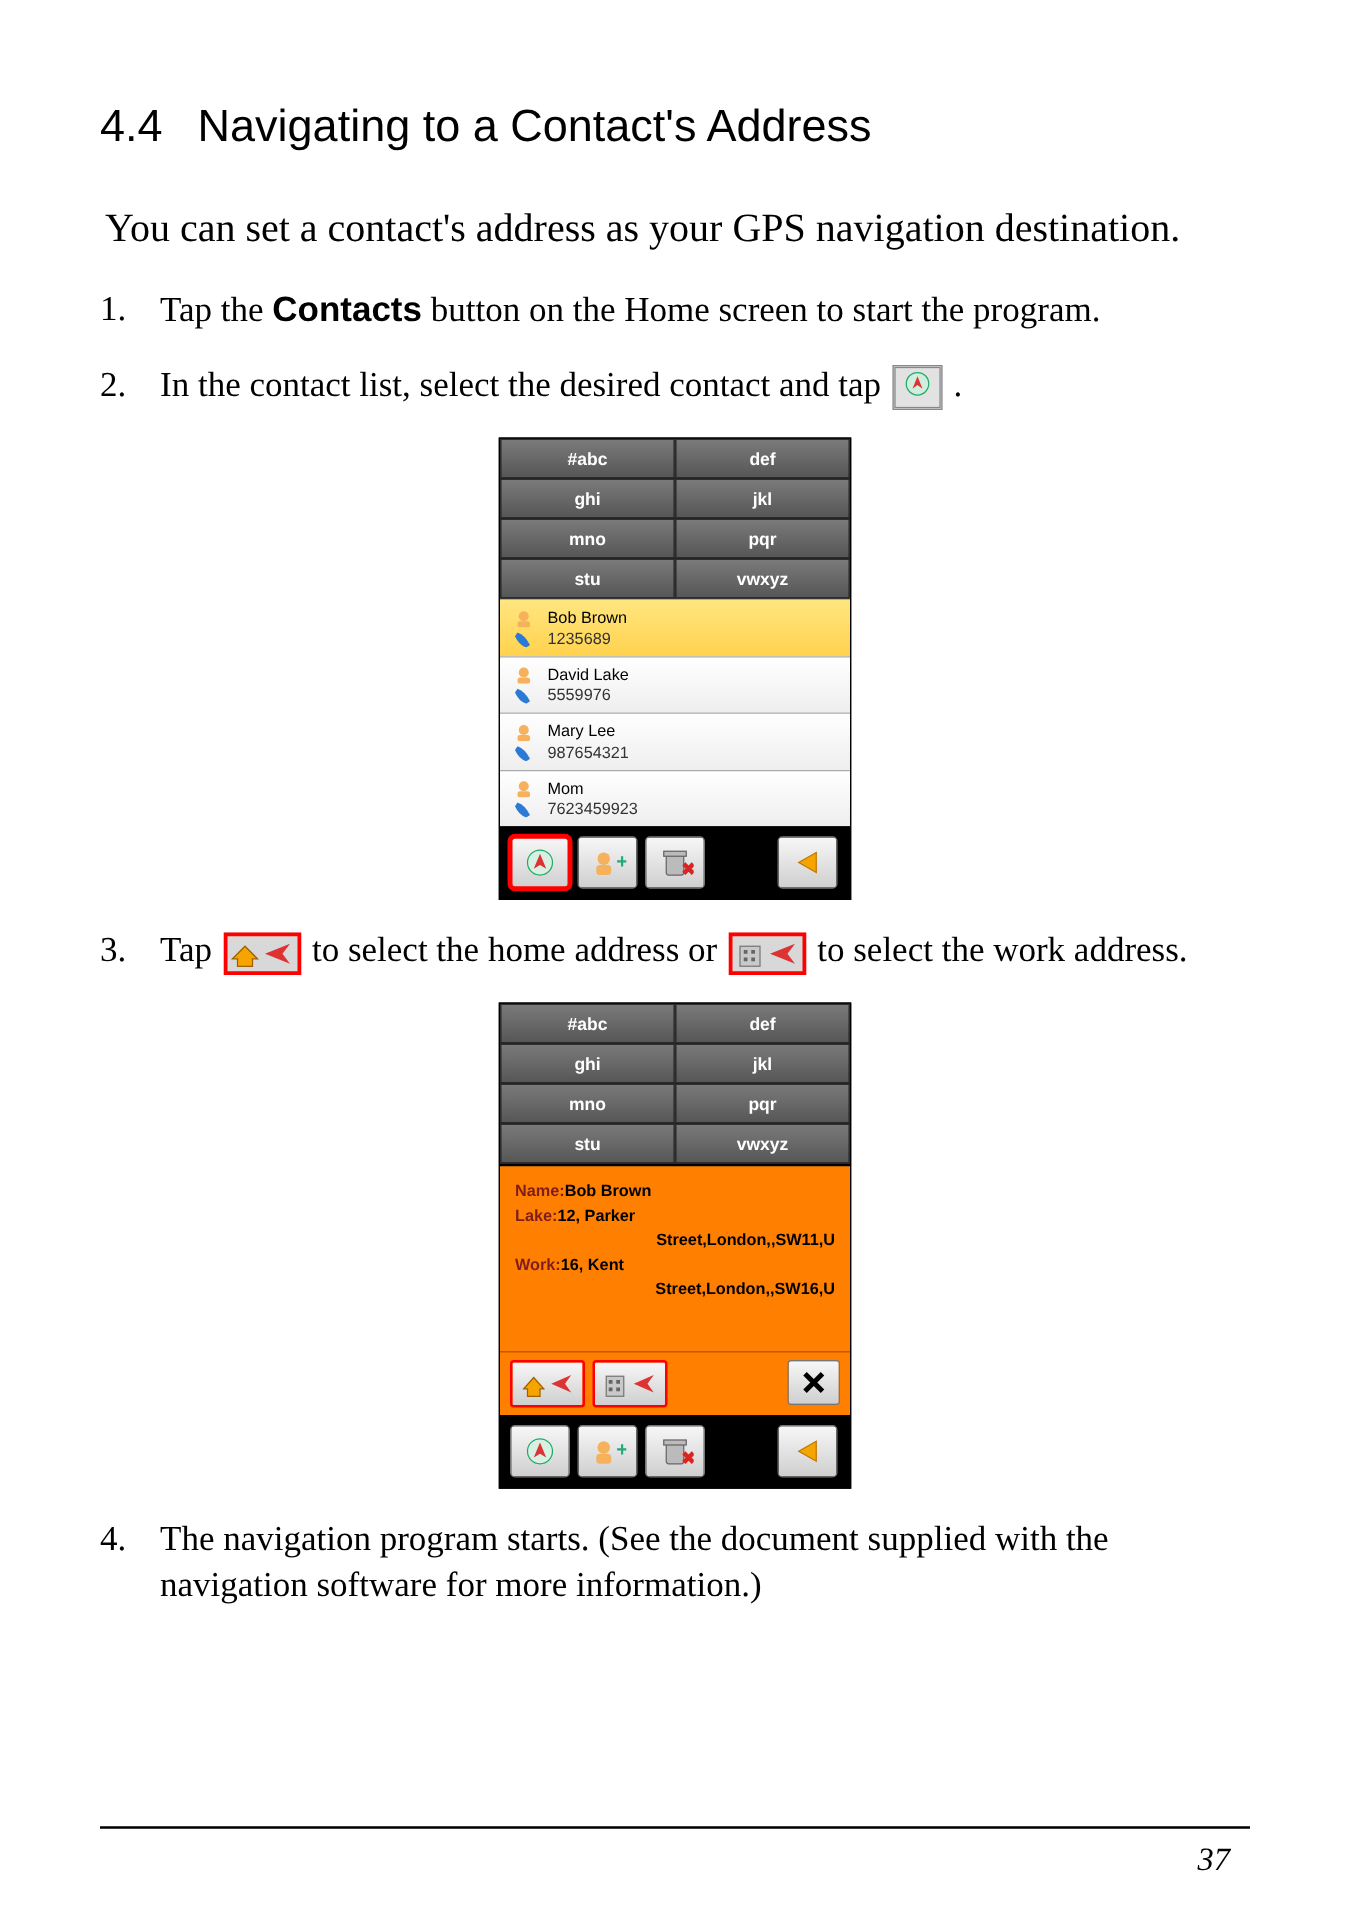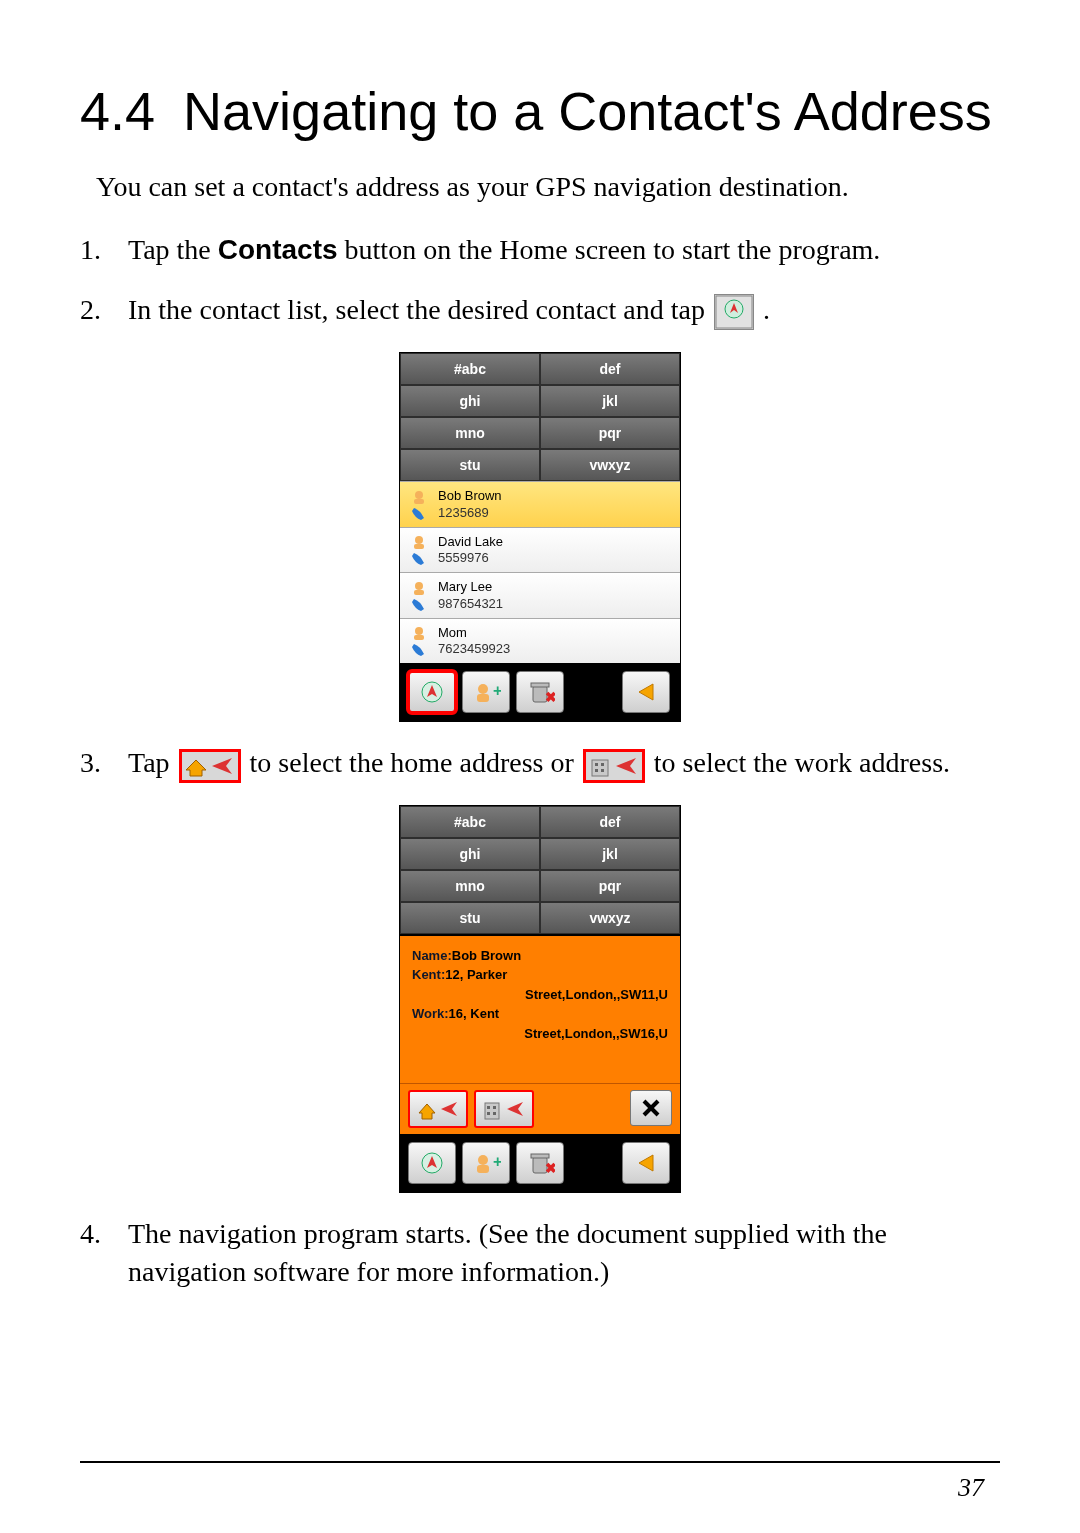--- a/index.html
+++ b/index.html
@@ -10,27 +10,27 @@
     font-family:"Times New Roman",serif;
     color:#000;
     position:relative;
   }
   .page{
     padding:80px 80px 0 80px;
   }
   h1{
     font-family:Arial,Helvetica,sans-serif;
     font-weight:400;
-    font-size:54px;
-    margin:0 0 29px 0;
+    font-size:36px;
+    margin:0 0 42px 0;
   }
   .h1-num{display:inline-block;margin-right:28px;}
   .intro{
-    font-size:28px;
-    margin:0 0 28px 16px;
+    font-size:32px;
+    margin:0 0 28px 4px;
   }
   ol.steps{
     list-style:none;
     padding:0;
     margin:0;
     font-size:28px;
   }
   ol.steps>li{
     display:flex;
     margin-bottom:22px;
@@ -100,21 +100,21 @@
   .detail-card{
     background:#ff7f00;
     color:#000;
     padding:10px 12px 40px 12px;
     font-family:Verdana,Arial,sans-serif;
     font-size:13px;
     font-weight:bold;
     line-height:1.5;
     border-top:2px solid #000;
   }
-  .detail-card .lbl{color:#0f172a;}
+  .detail-card .lbl{color:#7f1d1d;}
   .detail-card .indent{padding-left:48px;text-align:right;}
   .addr-toolbar{
     display:flex;gap:6px;padding:6px 8px;background:#ff7f00;border-top:1px solid #c05600;
   }
   .addr-btn{
     width:56px;height:34px;border:2px solid #ff0000;border-radius:3px;
     background:linear-gradient(#f7f7f7,#cfcfcf);
     display:flex;align-items:center;justify-content:center;
   }
   .addr-btn.plain{border:1px solid #777;}
@@ -298,21 +298,21 @@
       <div class="abc-cell">def</div>
       <div class="abc-cell">ghi</div>
       <div class="abc-cell">jkl</div>
       <div class="abc-cell">mno</div>
       <div class="abc-cell">pqr</div>
       <div class="abc-cell">stu</div>
       <div class="abc-cell">vwxyz</div>
     </div>
     <div class="detail-card">
       <div><span class="lbl">Name:</span><span>Bob Brown</span></div>
-      <div><span class="lbl">Kent:</span><span>12, Parker</span></div>
+      <div><span class="lbl">Lake:</span><span>12, Parker</span></div>
       <div class="indent"><span>Street,London,,SW11,U</span></div>
       <div><span class="lbl">Work:</span><span>16, Kent</span></div>
       <div class="indent"><span>Street,London,,SW16,U</span></div>
     </div>
     <div class="addr-toolbar">
       <div class="addr-btn">
         <svg width="46" height="24">
             <polygon points="4,16 12,7 20,16 17,16 17,22 7,22 7,16" fill="#f6a400" stroke="#a06000"></polygon>
             <polygon points="42,5 26,12 42,19 37,12" fill="#d33"></polygon>
           </svg>

